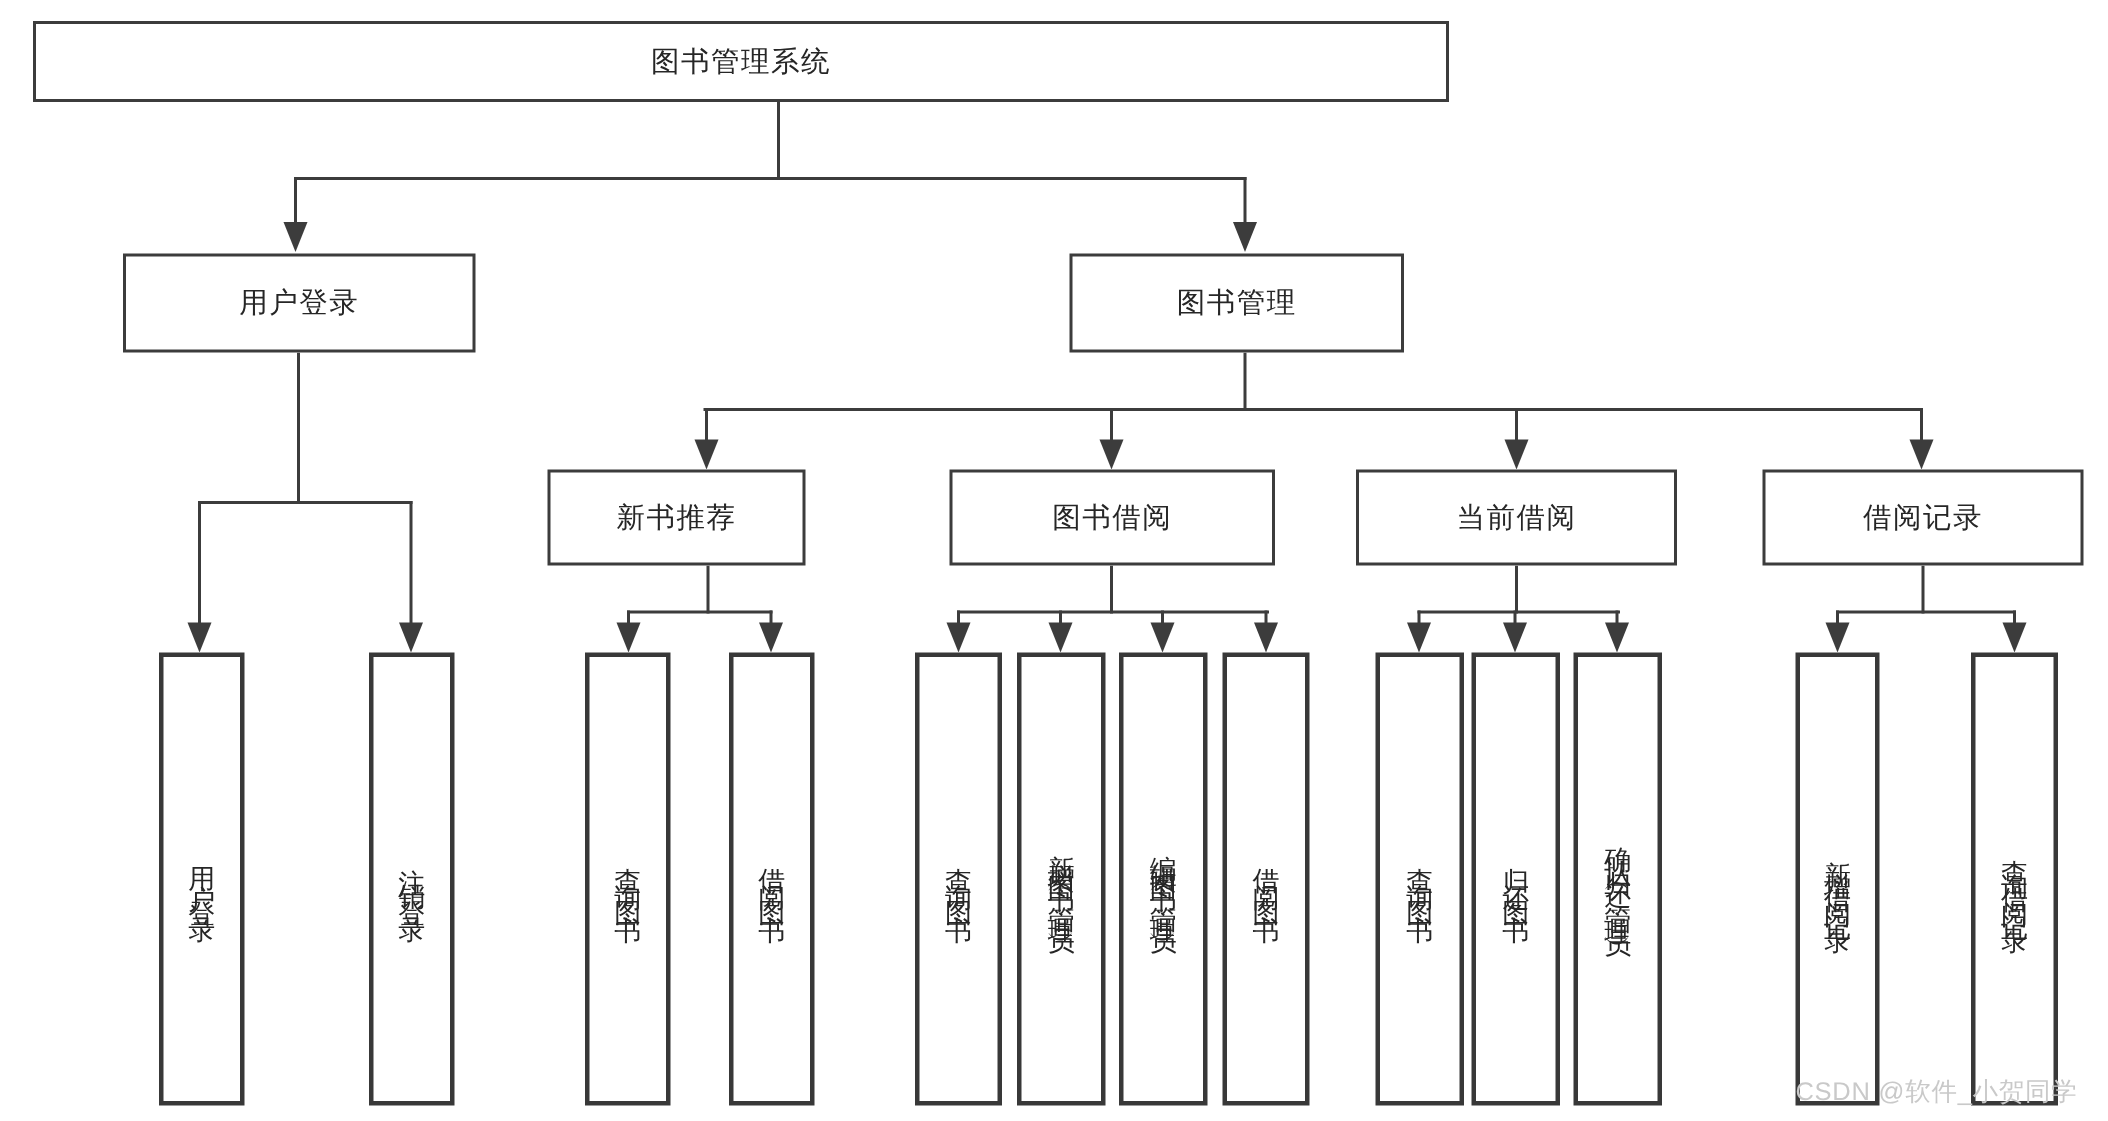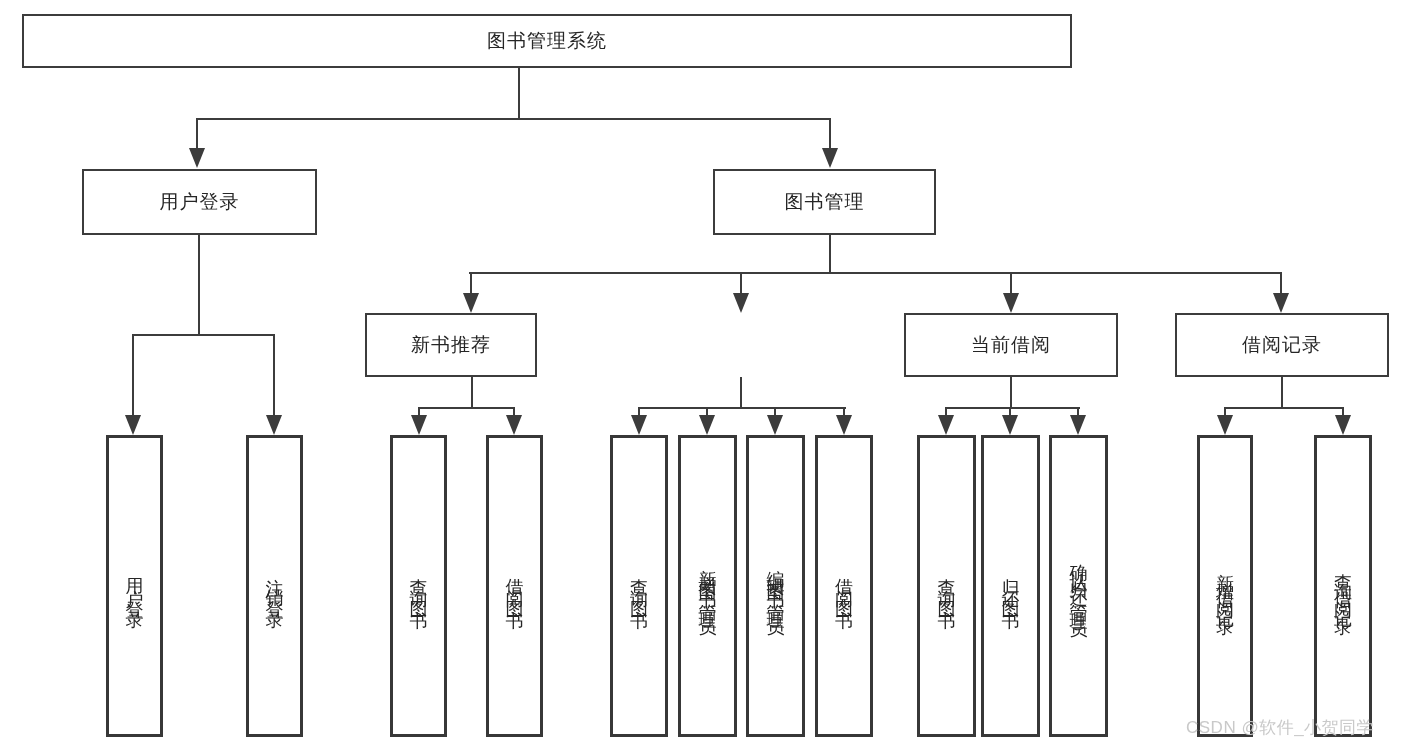--- a/index.html
+++ b/index.html
@@ -20,29 +20,29 @@
   }
   .vline{position:absolute;width:2px;background:#3c3c3c;z-index:1;}
   .hline{position:absolute;height:2px;background:#3c3c3c;z-index:1;}
   .arrowhead{
     position:absolute;width:0;height:0;z-index:1;
     border-left:8px solid transparent;border-right:8px solid transparent;
     border-top:20px solid #3c3c3c;
   }
   .watermark{
     position:absolute;left:1186px;top:716px;width:210px;
-    font-size:17px;color:#c9c9c9;letter-spacing:0.5px;z-index:3;white-space:nowrap;
+    font-size:17px;color:#c9c9c9;letter-spacing:0.5px;z-index:3;white-space:nowrap;text-align:center;
   }
 </style>
 </head>
 <body>
 
 <div id="canvas">
 
-  <div class="box" style="left:22px;top:14px;width:1050px;height:54px;text-align:center;">
+  <div class="box" style="left:22px;top:14px;width:944px;height:54px;text-align:center;">
     <span>图书管理系统</span>
   </div>
 
   <div class="vline" style="left:518px;top:68px;height:51px;"></div>
   <div class="hline" style="left:197px;top:118px;width:634px;"></div>
   <div class="vline" style="left:196px;top:118px;height:32px;"></div>
   <div class="arrowhead" style="left:189px;top:148px;"></div>
   <div class="vline" style="left:829px;top:118px;height:32px;"></div>
   <div class="arrowhead" style="left:822px;top:148px;"></div>
 
@@ -66,20 +66,23 @@
   <div class="arrowhead" style="left:463px;top:293px;"></div>
   <div class="vline" style="left:740px;top:272px;height:23px;"></div>
   <div class="arrowhead" style="left:733px;top:293px;"></div>
   <div class="vline" style="left:1010px;top:272px;height:23px;"></div>
   <div class="arrowhead" style="left:1003px;top:293px;"></div>
   <div class="vline" style="left:1280px;top:272px;height:23px;"></div>
   <div class="arrowhead" style="left:1273px;top:293px;"></div>
 
   <div class="box" style="left:365px;top:313px;width:172px;height:64px;">
     <span>新书推荐</span>
+  </div>
+  <div class="box" style="left:633px;top:313px;width:217px;height:64px;">
+    <span>图书借阅</span>
   </div>
   <div class="box" style="left:904px;top:313px;width:214px;height:64px;">
     <span>当前借阅</span>
   </div>
   <div class="box" style="left:1175px;top:313px;width:214px;height:64px;">
     <span>借阅记录</span>
   </div>
 
   <div class="vline" style="left:471px;top:377px;height:32px;"></div>
   <div class="hline" style="left:418px;top:407px;width:97px;"></div>

